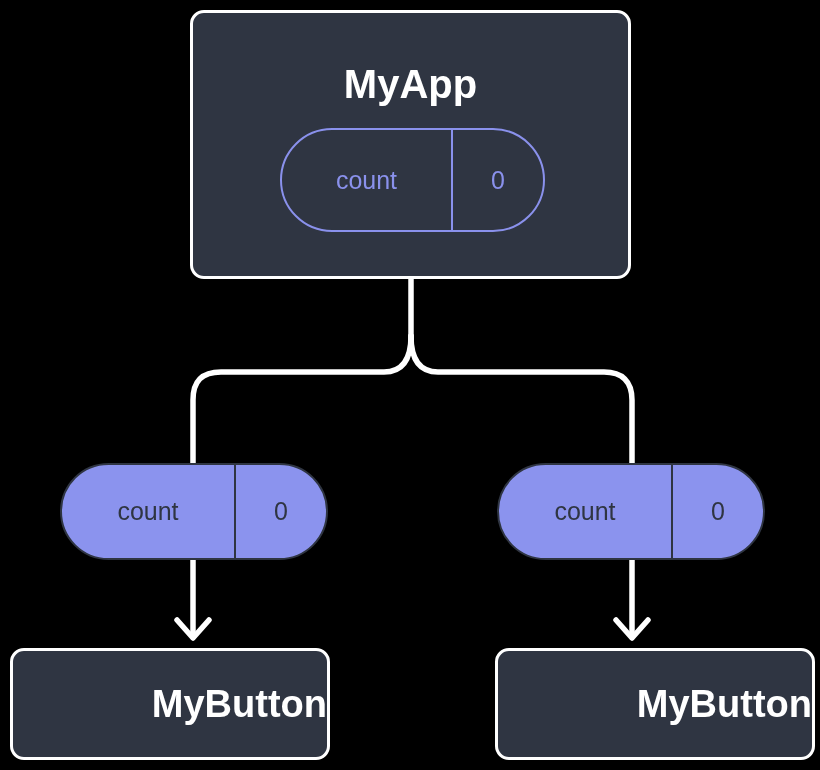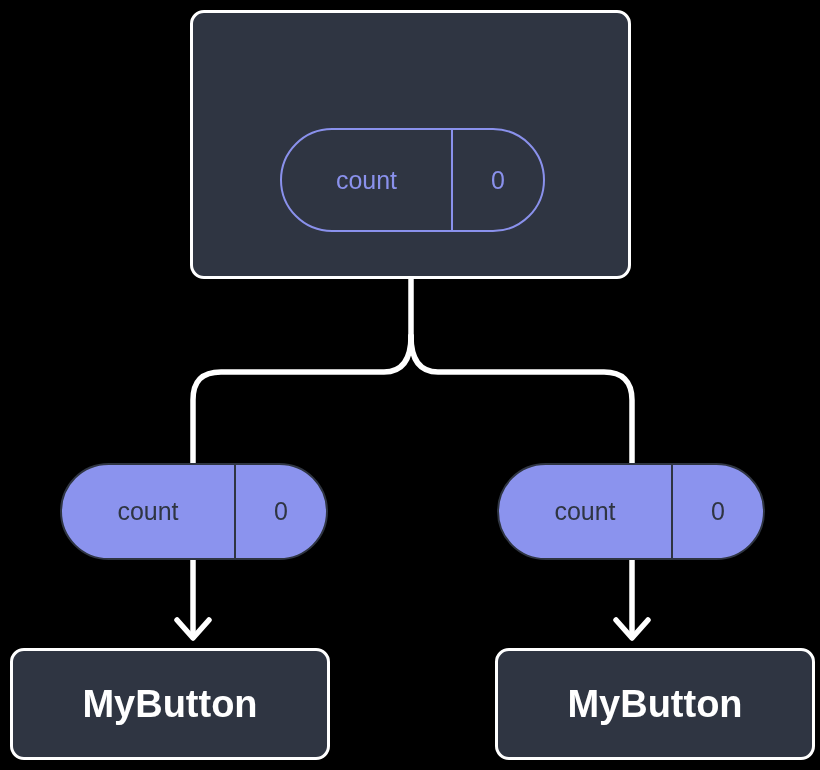--- a/index.html
+++ b/index.html
@@ -78,21 +78,21 @@
     width:268px;height:97px;
     background:var(--pill-fill);
     border:2.5px solid var(--pill-text-dark);
     color:var(--pill-text-dark);
   }
   .prop-pill .pill-name{border-right:2.5px solid var(--pill-text-dark);}
   .prop-pill-left{left:60px;top:463px;}
   .prop-pill-right{left:497px;top:463px;}
   .button-card{
     width:320px;height:112px;
-    display:flex;align-items:center;justify-content:center;
+    display:flex;align-items:center;justify-content:flex-end;
     color:var(--card-text);
     font-weight:700;
     font-size:38px;
   }
   .button-card-left{left:10px;top:648px;}
   .button-card-right{left:495px;top:648px;}
 </style>
 </head>
 <body>
 
@@ -102,20 +102,21 @@
     <path d="M411 279 L411 343"></path>
     <path class="rounded" d="M411 336 C411 360 402 372 384 372 L221 372 C202 372 193 381 193 400 L193 466"></path>
     <path class="rounded" d="M411 336 C411 360 420 372 438 372 L604 372 C622 372 632 381 632 400 L632 466"></path>
     <path class="rounded" d="M193 560 L193 634"></path>
     <path class="rounded" d="M177 620 L193 638 L209 620"></path>
     <path class="rounded" d="M632 560 L632 634"></path>
     <path class="rounded" d="M616 620 L632 638 L648 620"></path>
   </svg>
 
   <div class="card root-card">
+    <div class="card-title">MyApp</div>
     <div class="pill state-pill">
       <div class="pill-name">count</div>
       <div class="pill-value">0</div>
     </div>
   </div>
 
   <div class="pill prop-pill prop-pill-left">
     <div class="pill-name">count</div>
     <div class="pill-value">0</div>
   </div>

